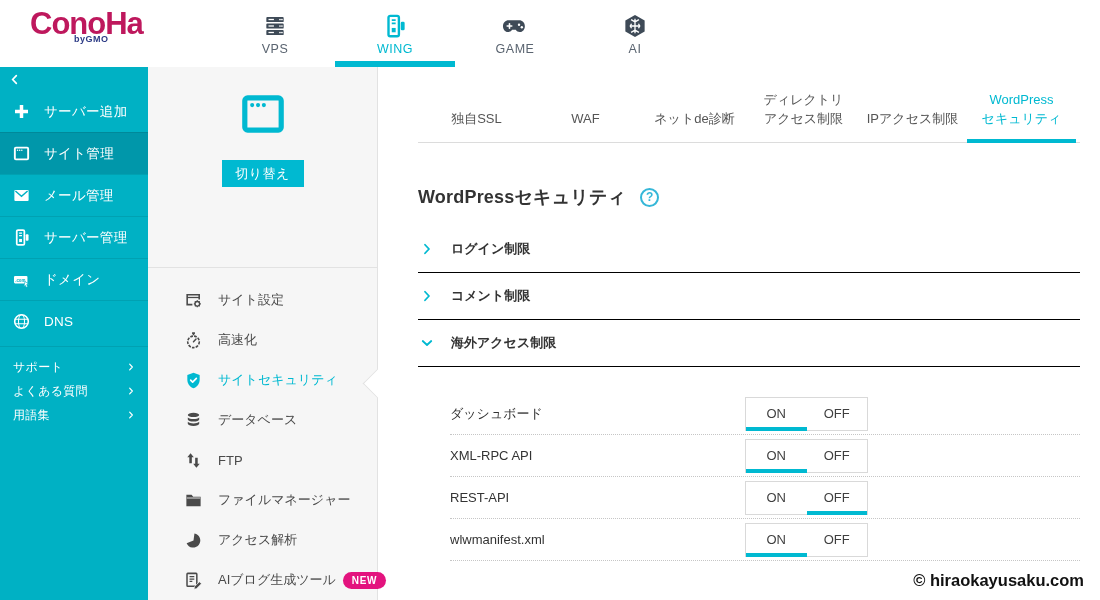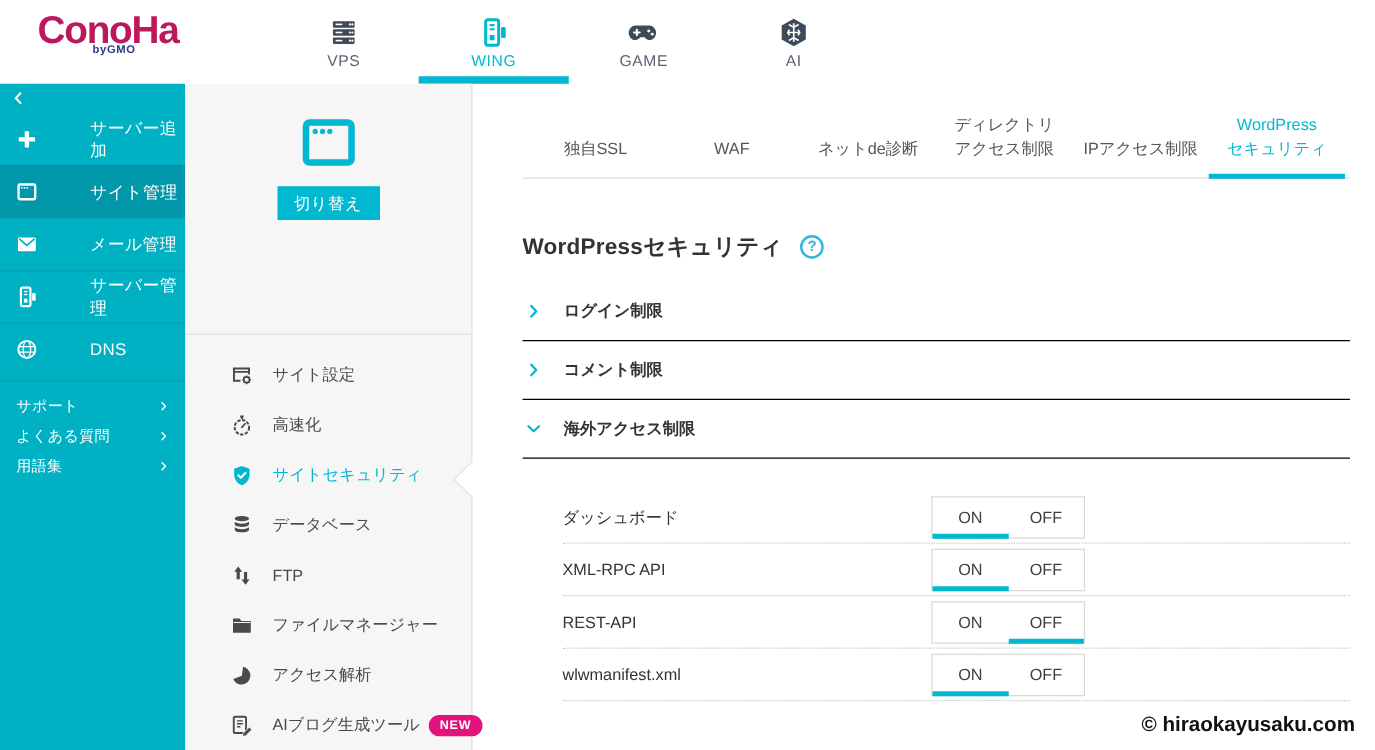--- a/index.html
+++ b/index.html
@@ -26,38 +26,38 @@
 
   
   .cols{position:absolute;top:67px;left:0;right:0;bottom:0;display:flex;}
 
   
   .sidebar{width:148px;flex-shrink:0;background:var(--sidebar);color:#fff;}
   .collapse-row{height:20px;padding:4px 0 0 9px;cursor:pointer;}
   .collapse-row .icon svg{width:11px;height:11px;}
   .side-menu{list-style:none;margin:0;padding:0;}
   .side-item{height:41px;display:flex;align-items:center;padding-left:12px;cursor:pointer;
-    border-top:1px solid rgba(0,0,0,.09);gap:28px;}
+    border-top:1px solid rgba(0,0,0,.09);}
   .side-item:first-child{border-top:none;}
   .side-item.active{background:var(--sidebar-active);}
   .side-item .icon svg{width:19px;height:19px;display:block;}
   .side-label{font-size:13.5px;margin-left:13px;letter-spacing:.3px;}
   .support{list-style:none;margin:4px 0 0;padding:8px 0 0;border-top:1px solid rgba(0,0,0,.09);}
   .support-item{height:24px;display:flex;align-items:center;justify-content:space-between;
     padding:0 13px;font-size:12px;cursor:pointer;letter-spacing:.3px;}
   .support-item .icon svg{width:8px;height:8px;display:block;}
 
   
   .panel{width:230px;flex-shrink:0;background:#f6f6f6;border-right:1px solid #e2e2e2;
     position:relative;z-index:2;box-sizing:border-box;}
   .panel-top{height:201px;display:flex;flex-direction:column;align-items:center;
     border-bottom:1px solid #e2e2e2;box-sizing:border-box;}
   .panel-site-icon{margin-top:21px;color:var(--accent);}
   .panel-site-icon svg{width:52px;height:52px;display:block;}
-  .switch-btn{margin-top:9px;width:82px;height:27px;background:var(--accent);color:#fff;
+  .switch-btn{margin-top:20px;width:82px;height:27px;background:var(--accent);color:#fff;
     border:none;font-size:13px;font-family:inherit;cursor:pointer;letter-spacing:.5px;}
   .panel-menu{list-style:none;margin:12px 0 0;padding:0;}
   .panel-item{height:40px;display:flex;align-items:center;padding-left:36px;font-size:13px;
     color:#4a4a4a;cursor:pointer;}
   .panel-item .icon{color:#4a4a4a;}
   .panel-item .icon svg{width:19px;height:19px;display:block;}
   .panel-item.active{color:var(--accent);}
   .panel-item.active .icon{color:var(--accent);}
   .panel-label{margin-left:15px;white-space:nowrap;}
   .new-badge{background:var(--badge);color:#fff;font-size:10px;font-weight:bold;
@@ -212,20 +212,30 @@
                 <rect x="17.3" y="8" width="3.6" height="8" rx="1.2" fill="currentColor"></rect>
                 <path d="M9 6.6h3.6M9 9.6h3.6" stroke="currentColor" stroke-width="1.6"></path>
                 <rect x="9" y="13.8" width="3.6" height="4" fill="currentColor"></rect>
               </svg>
             </span>
             <span class="side-label">サーバー管理</span>
           </li>
           <li class="side-item">
             <span class="icon">
               <svg viewBox="0 0 24 24">
+                <rect x="2.5" y="7.5" width="17" height="9.5" rx="1.4" fill="currentColor"></rect>
+                <text x="4" y="14.7" font-size="5.6" font-weight="bold" fill="var(--sidebar,#00b1c4)">.com</text>
+                <path d="M16.5 14.5l4.6 3.4-2.5.5 1.2 2.6-2 .9-1.2-2.6-1.8 1.8z" fill="currentColor" stroke="var(--sidebar,#00b1c4)" stroke-width=".8"></path>
+              </svg>
+            </span>
+            <span class="side-label">ドメイン</span>
+          </li>
+          <li class="side-item">
+            <span class="icon">
+              <svg viewBox="0 0 24 24">
                 <circle cx="12" cy="12" r="8.6" fill="none" stroke="currentColor" stroke-width="2"></circle>
                 <ellipse cx="12" cy="12" rx="3.8" ry="8.6" fill="none" stroke="currentColor" stroke-width="1.3"></ellipse>
                 <path d="M3.6 9.2h16.8M3.6 14.8h16.8" stroke="currentColor" stroke-width="1.3" fill="none"></path>
               </svg>
             </span>
             <span class="side-label">DNS</span>
           </li>
         </ul>
       <ul class="support">
           <li class="support-item">

